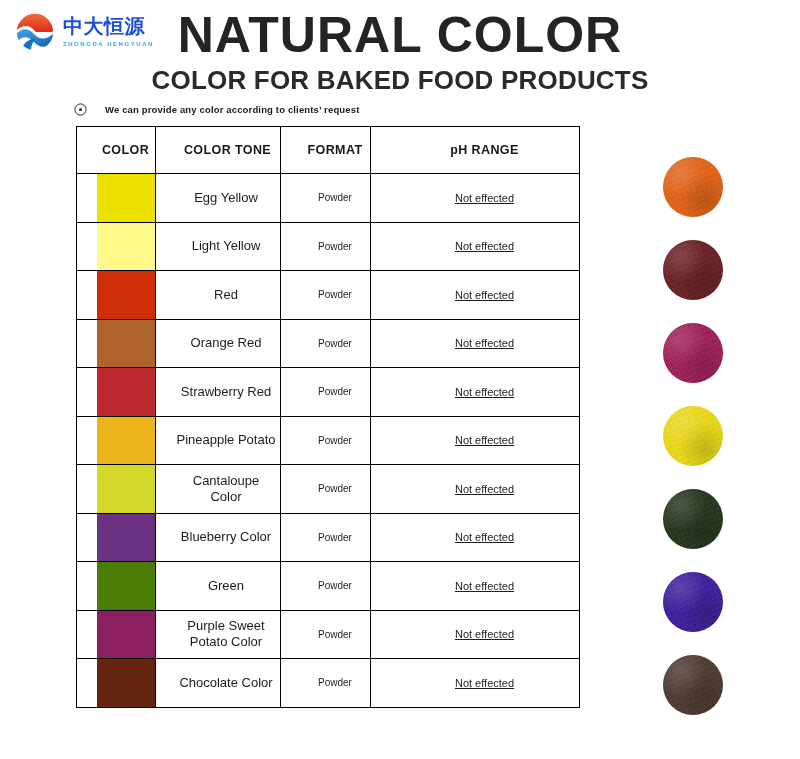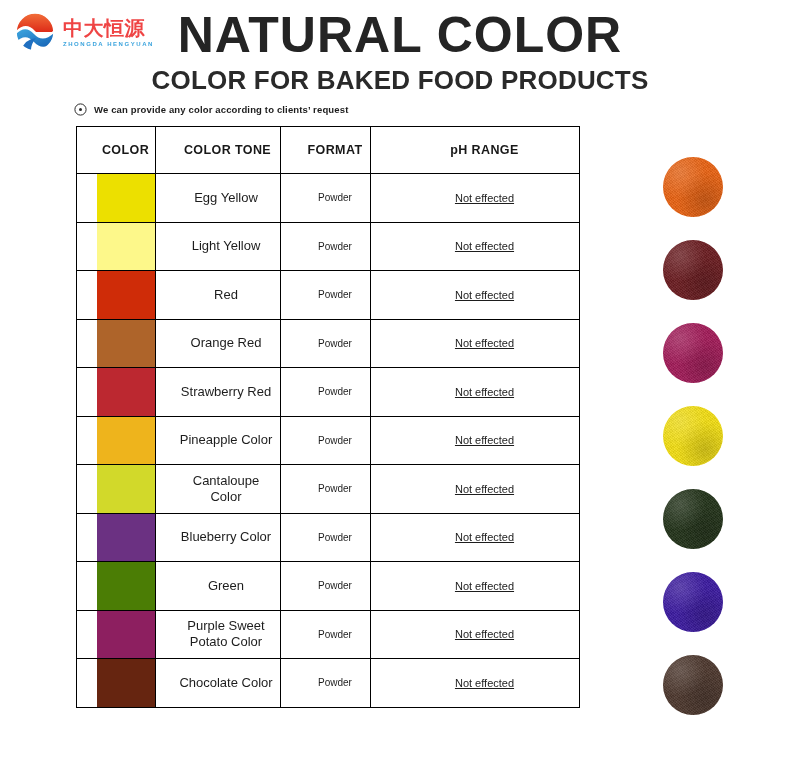--- a/index.html
+++ b/index.html
@@ -29,24 +29,24 @@
     gap: 7px;
   }
   #logo-mark { width: 42px; height: 42px; flex: 0 0 42px; }
   #logo-wordmark {
     display: flex;
     flex-direction: column;
     justify-content: center;
     line-height: 1;
   }
   #logo-cn {
-    font-family: Liberation Serif, serif;
+    font-family: Liberation Mono, monospace;
     font-size: 20px;
     font-weight: 700;
-    color: #ef4444;
+    color: #1d4ed8;
     letter-spacing: 0.5px;
     white-space: nowrap;
   }
   #logo-en {
     font-size: 6px;
     font-weight: 700;
     color: #3aa3dd;
     letter-spacing: 1.55px;
     margin-top: 3px;
     white-space: nowrap;
@@ -76,21 +76,21 @@
     white-space: nowrap;
   }
 
   
   #note-line {
     position: absolute;
     left: 74px;
     top: 103px;
     display: flex;
     align-items: center;
-    gap: 7px;
+    gap: 18px;
   }
   #note-bullet-icon { width: 13px; height: 13px; display: block; }
   #note-text {
     font-size: 9.5px;
     font-weight: 700;
     color: #1c1c1c;
     letter-spacing: 0.15px;
     white-space: nowrap;
   }
 
@@ -257,21 +257,21 @@
           <span class="swatch-fill" style="background: rgb(188, 40, 48);"></span>
         </td>
         <td class="cell-tone">Strawberry Red</td>
         <td class="cell-format">Powder</td>
         <td class="cell-ph">Not effected</td>
       </tr>
       <tr>
         <td class="swatch-cell">
           <span class="swatch-fill" style="background: rgb(238, 180, 28);"></span>
         </td>
-        <td class="cell-tone">Pineapple Color</td>
+        <td class="cell-tone">Pineapple Potato</td>
         <td class="cell-format">Powder</td>
         <td class="cell-ph">Not effected</td>
       </tr>
       <tr>
         <td class="swatch-cell">
           <span class="swatch-fill" style="background: rgb(210, 217, 42);"></span>
         </td>
         <td class="cell-tone">Cantaloupe Color</td>
         <td class="cell-format">Powder</td>
         <td class="cell-ph">Not effected</td>

